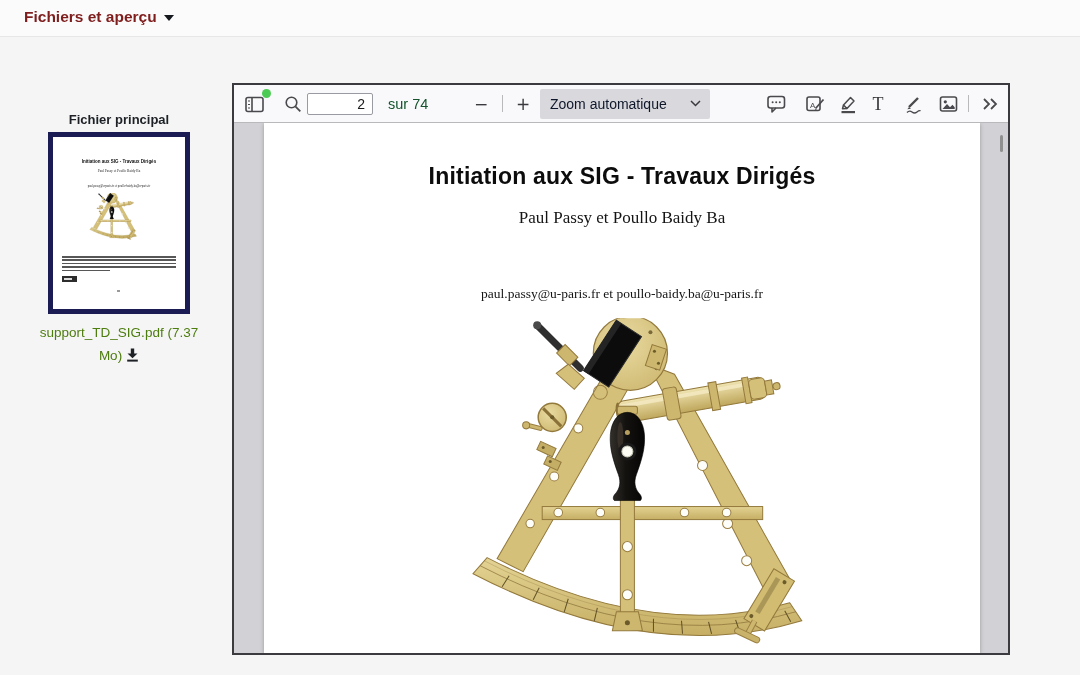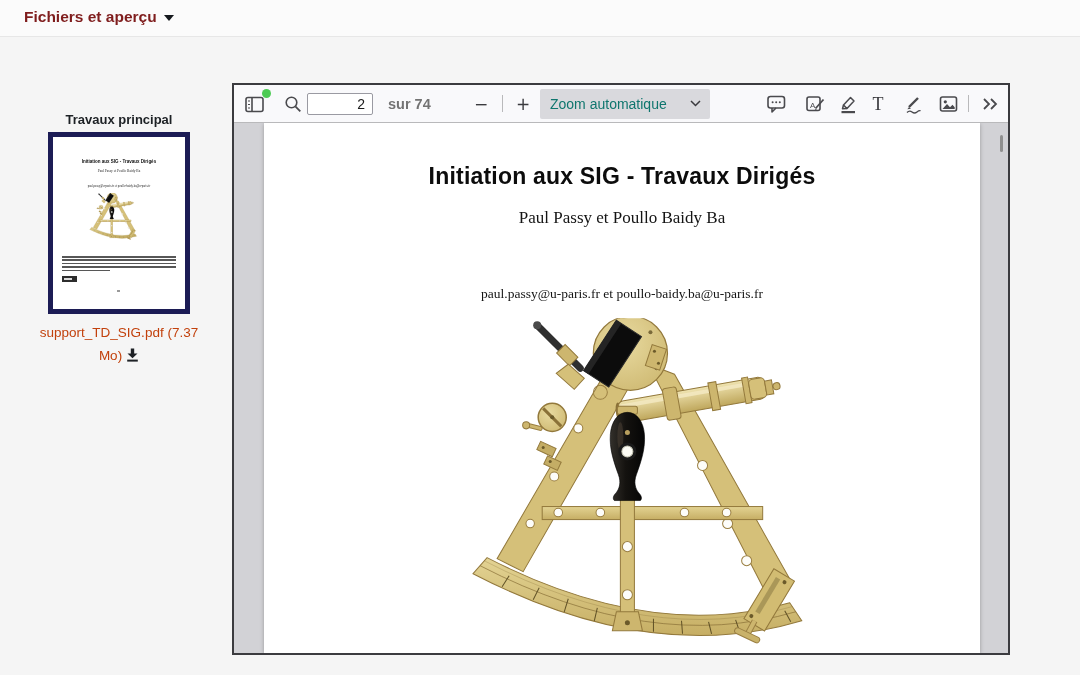--- a/index.html
+++ b/index.html
@@ -26,40 +26,40 @@
   .mini-contact{position:absolute;left:2px;right:2px;top:47px;text-align:center;font-size:3px;
               color:#2c2c2c;font-family:"Liberation Serif", serif;white-space:nowrap;overflow:hidden;}
   .mini-sextant{position:absolute;left:33px;top:56px;}
   .mini-para{position:absolute;left:9px;right:9px;top:119px;}
   .mini-para .pl{height:1.7px;background:#3a3a3a;margin-bottom:1.7px;opacity:.85;}
   .mini-para .pl:last-child{width:42%;}
   .mini-cc{position:absolute;left:9px;top:139px;width:15px;height:5.5px;background:#2d2d2d;}
   .mini-cc span{position:absolute;left:2px;top:1.7px;width:8px;height:2px;background:#dcdcdc;}
   .mini-pagenum{position:absolute;left:64px;top:153px;width:3px;height:1.5px;background:#9a9a9a;}
   .fname{position:absolute;left:30px;top:322px;width:178px;text-align:center;font-size:13.5px;
-         line-height:1.7;color:#c2410c;cursor:pointer;}
+         line-height:1.7;color:#4d7c0f;cursor:pointer;}
   .dl-icon{vertical-align:-2px;margin-left:4px;}
   
   .viewer{position:absolute;left:232px;top:83px;width:778px;height:572px;box-sizing:border-box;
           border:2px solid #3b3b3f;background:#d2d2d6;}
   .toolbar{position:absolute;left:0;top:0;right:0;height:38px;background:#f9f9fb;
            border-bottom:1px solid #b9b9bb;box-sizing:border-box;}
   .tbtn{position:absolute;top:6px;width:26px;height:26px;display:flex;align-items:center;
         justify-content:center;border-radius:2px;cursor:pointer;background:none;border:none;padding:0;}
   .tbtn svg{display:block;}
   .glyph{font-size:17px;color:#3a3a3e;font-family:"DejaVu Sans", sans-serif;}
   .green-dot{position:absolute;top:-2px;right:-3px;width:9px;height:9px;border-radius:50%;
              background:#4ccb54;}
   .pageinput{position:absolute;left:73px;top:8px;width:66px;height:22px;box-sizing:border-box;
              border:1px solid #9a9aa2;border-radius:2px;background:#fff;text-align:right;
              padding-right:7px;font-size:14px;color:#1a1a1a;font-family:"Liberation Sans", sans-serif;}
-  .ofpages{position:absolute;left:154px;top:0;height:38px;line-height:38px;font-size:14.5px;color:#737373;font-weight:bold;}
+  .ofpages{position:absolute;left:154px;top:0;height:38px;line-height:38px;font-size:14.5px;color:#14532d;}
   .vsep{position:absolute;top:10px;width:1px;height:17px;background:#b9b9bb;}
   .zoomsel{position:absolute;left:306px;top:4px;width:170px;height:30px;background:#d9d9dd;
-           border:none;border-radius:2px;font-size:14px;color:#0f766e;text-align:left;
+           border:none;border-radius:2px;font-size:14px;color:#0f172a;text-align:left;
            padding:0 0 0 10px;cursor:pointer;font-family:"Liberation Sans", sans-serif;}
   .zoomsel .zchev{position:absolute;right:9px;top:11px;}
   .content{position:absolute;left:0;top:38px;right:0;bottom:0;background:#d2d2d6;overflow:hidden;}
   .page{position:absolute;left:30px;top:0;width:716px;height:530px;background:#fff;
         box-shadow:0 1px 4px rgba(0,0,0,.28);}
   .doc-title{position:absolute;left:0;right:0;top:40px;text-align:center;font-size:23px;
              font-weight:bold;color:#0c0c0c;letter-spacing:.2px;}
   .doc-authors{position:absolute;left:0;right:0;top:85px;text-align:center;font-size:17px;
              color:#141414;font-family:"Liberation Serif", serif;}
   .doc-contact{position:absolute;left:0;right:0;top:163px;text-align:center;font-size:13.5px;
@@ -198,21 +198,21 @@
 
 <div class="stage">
 
   <div class="topbar">
     <button class="hdr-btn">
       <span>Fichiers et aperçu</span>
       <span class="caret"></span>
     </button>
   </div>
 
-  <div class="fp-label">Travaux principal</div>
+  <div class="fp-label">Fichier principal</div>
 
   <div class="thumb">
     <div class="thumb-inner">
       <div class="mini-title">Initiation aux SIG - Travaux Dirigés</div>
       <div class="mini-authors">Paul Passy et Poullo Baidy Ba</div>
       <div class="mini-contact">paul.passy@u-paris.fr et poullo-baidy.ba@u-paris.fr</div>
       <svg class="mini-sextant" viewBox="0 0 455 335" width="66" height="48">
           <use href="#sextant"></use>
         </svg>
       <div class="mini-para">

